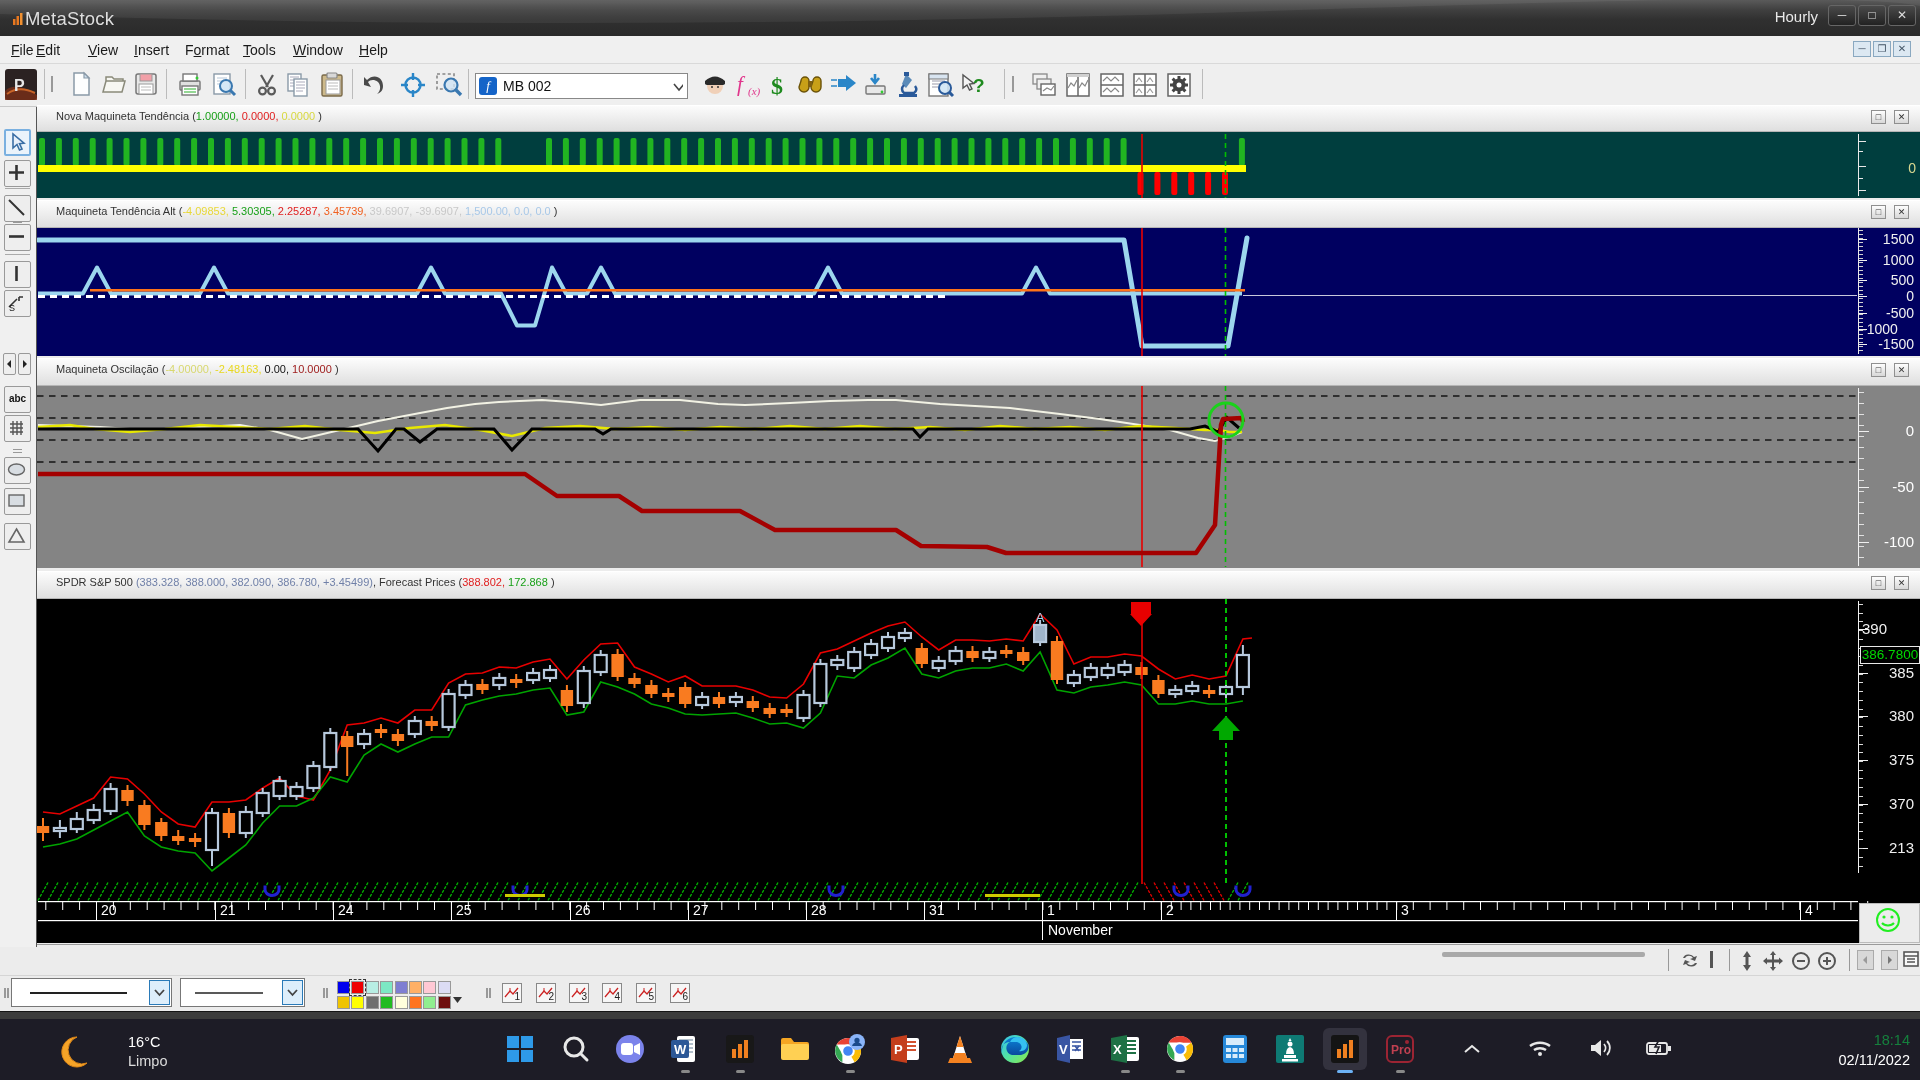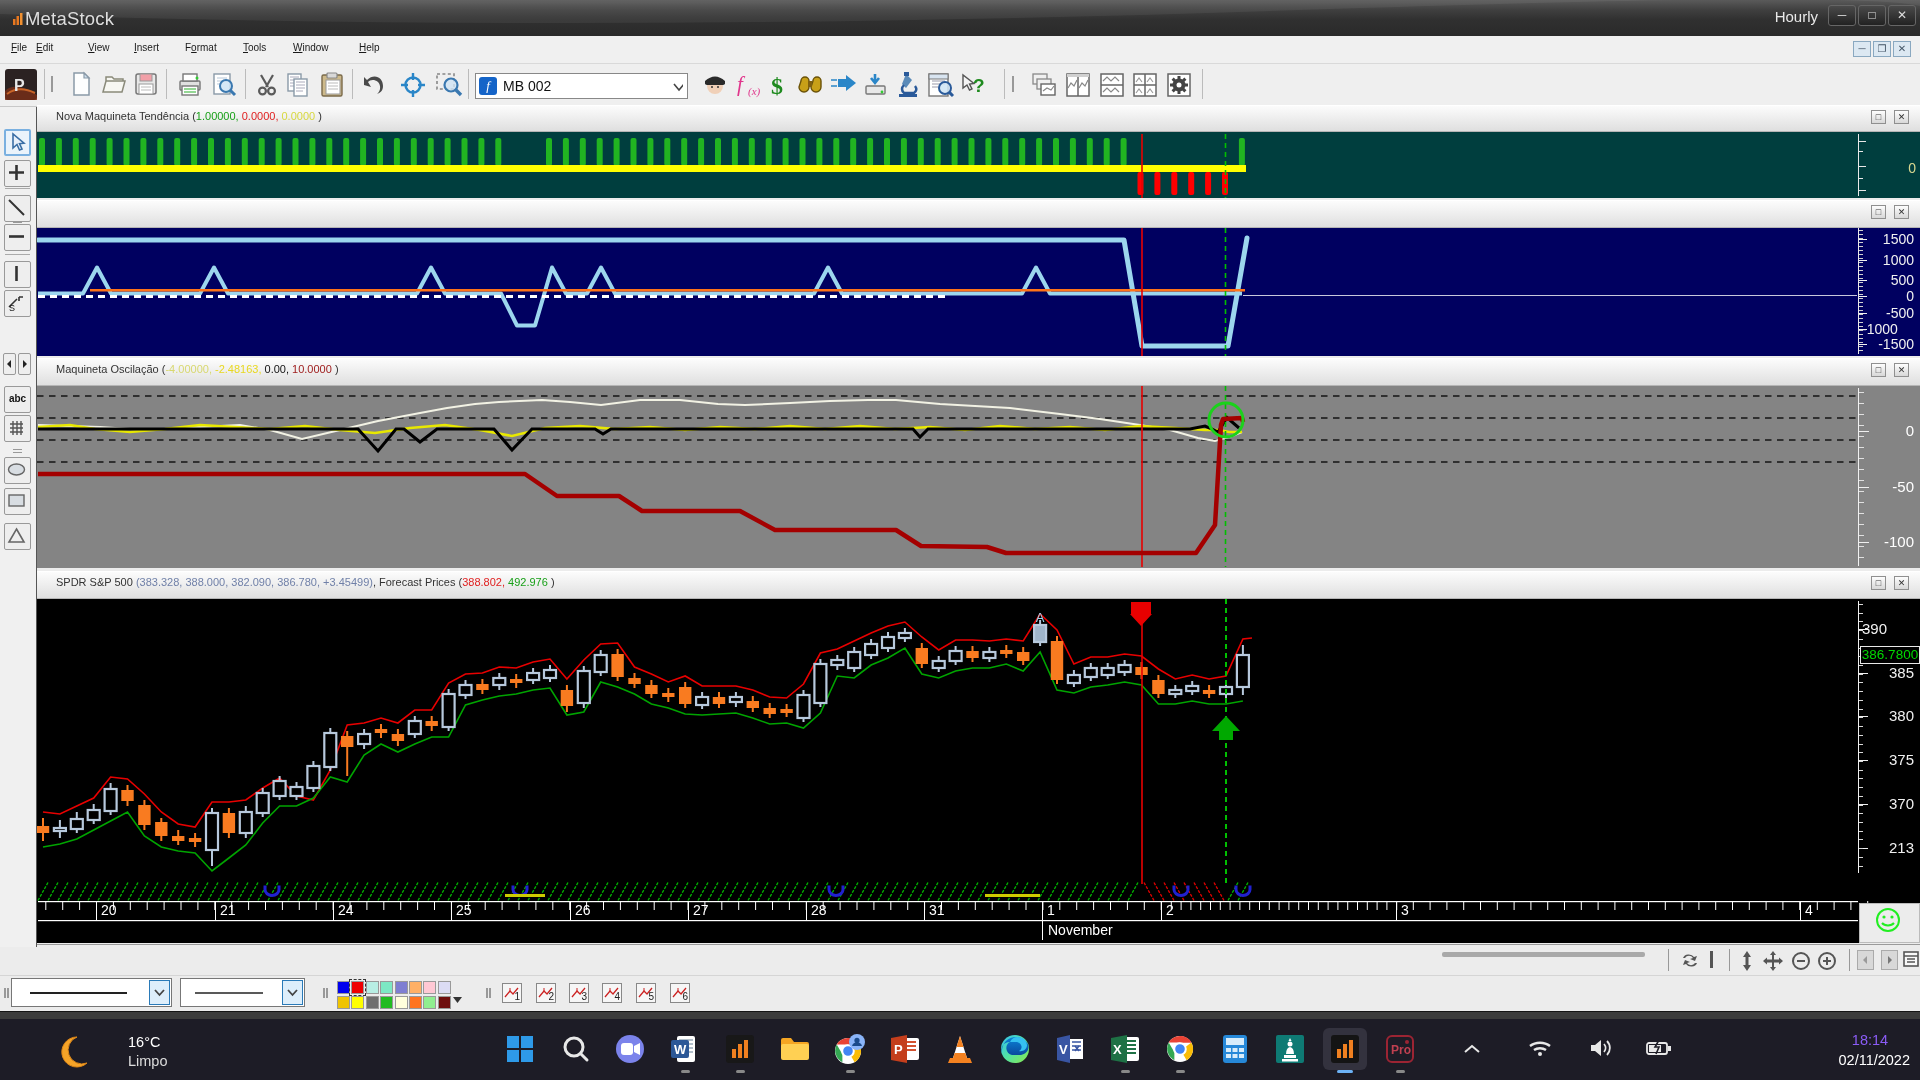--- a/index.html
+++ b/index.html
@@ -4,21 +4,21 @@
 html,body{width:1920px;height:1080px;overflow:hidden;font-family:"Liberation Sans",sans-serif;background:#ececec}
 .abs{position:absolute}
 #root{position:relative;width:1920px;height:1080px}
 
 #titlebar{left:0;top:0;width:1920px;height:36px;background:linear-gradient(#5a5a5a 0%,#3f3f3f 28%,#303030 55%,#2a2a2a 100%);}
 #titlebar .logo{position:absolute;left:13px;top:8px;color:#dedede;font-size:18.5px;letter-spacing:0.2px}
 #titlebar .ttext{position:absolute;left:130px;right:0;top:9px;text-align:center;color:#f0f0f0;font-size:15px}
 .winbtn{position:absolute;top:5px;width:28px;height:21px;background:linear-gradient(#4a4a4a,#222);border:1px solid #666;border-radius:3px;color:#ddd;text-align:center;line-height:19px;font-size:12px}
 
 #menubar{left:0;top:36px;width:1920px;height:28px;background:#f0f0f0;border-bottom:1px solid #d9d9d9}
-#menubar span{position:absolute;top:6px;color:#1a1a1a;font-size:10px}
+#menubar span{position:absolute;top:6px;color:#1a1a1a;font-size:14px}
 u{text-decoration:underline}
 
 #toolbar{left:0;top:64px;width:1920px;height:43px;background:#efefef;border-bottom:1px solid #c8c8c8}
 .tsep{position:absolute;top:6px;width:1px;height:30px;background:#bbb}
 .ticon{position:absolute;top:7px}
 #combo{position:absolute;left:475px;top:73px;width:213px;height:26px;background:#fff;border:1px solid #888}
 #combo .f{position:absolute;left:3px;top:3px;width:18px;height:18px;background:#1464c8;color:#fff;border-radius:3px;font-size:13px;font-style:italic;text-align:center;line-height:18px;font-family:"Liberation Serif"}
 #combo .t{position:absolute;left:27px;top:4px;font-size:14px;color:#111}
 #combo .chev{position:absolute;right:4px;top:8px;width:10px;height:10px;color:#444}
 
@@ -353,20 +353,21 @@
         <line x1="1188.5" y1="2" x2="1188.5" y2="66" stroke="#00c000" stroke-width="1.6" stroke-dasharray="5 4"></line>
       </svg></div>
     <div class="abs" style="left:1858px;top:134px;width:1px;height:62px;background:#e8e8e8"></div>
     <div class="abs" style="left:1859px;top:141px;width:7px;height:1px;background:#e8e8e8"></div>
     <div class="abs" style="left:1859px;top:151px;width:4px;height:1px;background:#e8e8e8"></div>
     <div class="abs" style="left:1859px;top:166px;width:7px;height:1px;background:#e8e8e8"></div>
     <div class="abs" style="left:1859px;top:178px;width:4px;height:1px;background:#e8e8e8"></div>
     <div class="abs" style="left:1859px;top:190px;width:7px;height:1px;background:#e8e8e8"></div>
     <div class="abs" style="left:1880px;top:160px;width:36px;text-align:right;color:#d8d890;font-size:14px">0</div>
     <div class="phead" style="top:200px;height:28px">
+      <div class="txt">Maquineta Tendência Alt (<span style="color:#e8d838">-4.09853,</span> <span style="color:#18a018">5.30305,</span> <span style="color:#e02020">2.25287,</span> <span style="color:#f06020">3.45739,</span> <span style="color:#c8c8c8">39.6907,</span> <span style="color:#c8c8c8">-39.6907,</span> <span style="color:#a8c8e8">1,500.00, 0.0, 0.0</span> )</div>
       <div class="pbtn" style="right:34px">□</div>
       <div class="pbtn" style="right:11px">✕</div>
     </div>
     <div class="chart" style="top:228px;height:128px;background:#000060"><svg width="1883" height="128">
         <rect x="1206" y="67" width="614" height="1" fill="#c8c8dc"></rect>
         <polyline points="1,12 1087,12 1105,118 1191,118 1210,10" fill="none" stroke="#9cd6ee" stroke-width="5" stroke-linejoin="round" stroke-linecap="round"></polyline>
         <path d="M 1 65.5 L 46 65.5 L 60 39.5 L 74 65.5 L 163 65.5 L 177 39.5 L 191 65.5 L 380 65.5 L 394 39.5 L 408 65.5 L 464 65.5 L 480 97.5 L 498 97.5 L 515 39.5 L 529 65.5 L 550 65.5 L 564 39.5 L 578 65.5 L 777 65.5 L 791 39.5 L 805 65.5 L 985 65.5 L 999 39.5 L 1013 65.5 L 1205 65.5" fill="none" stroke="#9cd6ee" stroke-width="4" stroke-linejoin="round"></path>
         <rect x="53" y="61" width="1155" height="2.5" fill="#ff7318"></rect>
         <line x1="1" y1="68.5" x2="910" y2="68.5" stroke="#ffffff" stroke-width="3" stroke-dasharray="7 5"></line>
         <line x1="1105" y1="0" x2="1105" y2="128" stroke="#e80000" stroke-width="1.6"></line>
@@ -453,21 +454,21 @@
     <div class="abs" style="left:1859px;top:469px;width:5px;height:1px;background:#e0e0e0"></div>
     <div class="abs" style="left:1859px;top:480px;width:5px;height:1px;background:#e0e0e0"></div>
     <div class="abs" style="left:1859px;top:491px;width:5px;height:1px;background:#e0e0e0"></div>
     <div class="abs" style="left:1859px;top:502px;width:5px;height:1px;background:#e0e0e0"></div>
     <div class="abs" style="left:1859px;top:513px;width:5px;height:1px;background:#e0e0e0"></div>
     <div class="abs" style="left:1859px;top:524px;width:5px;height:1px;background:#e0e0e0"></div>
     <div class="abs" style="left:1859px;top:535px;width:5px;height:1px;background:#e0e0e0"></div>
     <div class="abs" style="left:1859px;top:546px;width:5px;height:1px;background:#e0e0e0"></div>
     <div class="abs" style="left:1859px;top:557px;width:5px;height:1px;background:#e0e0e0"></div>
     <div class="phead" style="top:571px;height:28px">
-      <div class="txt">SPDR S&amp;P 500 <span style="color:#7080a8">(383.328, 388.000, 382.090, 386.780, +3.45499)</span>, Forecast Prices (<span style="color:#e02020">388.802,</span> <span style="color:#18a018">492.976</span> )</div>
+      <div class="txt">SPDR S&amp;P 500 <span style="color:#7080a8">(383.328, 388.000, 382.090, 386.780, +3.45499)</span>, Forecast Prices (<span style="color:#e02020">388.802,</span> <span style="color:#18a018">172.868</span> )</div>
       <div class="pbtn" style="right:34px">□</div>
       <div class="pbtn" style="right:11px">✕</div>
     </div>
     <div class="chart" style="top:599px;height:344px;background:#000"><svg width="1883" height="344">
         <path d="M 6.0,213.0 L 22.9,215.0 L 39.8,207.0 L 56.7,199.0 L 73.6,178.0 L 90.5,180.0 L 107.4,195.0 L 124.3,213.0 L 141.2,225.0 L 158.1,228.0 L 175.0,203.0 L 191.9,203.0 L 208.8,201.0 L 225.7,189.0 L 242.6,179.0 L 259.5,197.0 L 276.4,201.0 L 293.3,171.0 L 310.2,126.0 L 327.1,124.0 L 344.0,119.0 L 360.9,124.0 L 377.8,111.0 L 394.7,111.0 L 411.6,84.0 L 428.5,75.0 L 445.4,74.0 L 462.3,68.0 L 479.2,69.0 L 496.1,63.0 L 513.0,60.0 L 529.9,80.0 L 546.8,61.0 L 563.7,45.0 L 580.6,44.0 L 597.5,68.0 L 614.4,75.0 L 631.3,83.0 L 648.2,77.0 L 665.1,87.0 L 682.0,87.0 L 698.9,87.0 L 715.8,91.0 L 732.7,98.0 L 749.6,99.0 L 766.5,85.0 L 783.4,54.0 L 800.3,50.0 L 817.2,42.0 L 834.1,34.0 L 851.0,27.0 L 867.9,23.0 L 884.8,38.0 L 901.7,51.0 L 918.6,41.0 L 935.5,41.0 L 952.4,42.0 L 969.3,40.0 L 986.2,42.0 L 1003.1,15.0 L 1020.0,31.0 L 1036.9,65.0 L 1053.8,58.0 L 1070.7,58.0 L 1087.6,55.0 L 1104.5,57.0 L 1121.4,70.0 L 1138.3,80.0 L 1155.2,76.0 L 1172.1,80.0 L 1189.0,77.0 L 1205.9,40.0 L 1215.0,39.0" fill="none" stroke="#e80000" stroke-width="1.6"></path>
         <path d="M 6.0,248.0 L 22.9,245.0 L 39.8,240.0 L 56.7,231.0 L 73.6,222.0 L 90.5,213.0 L 107.4,237.0 L 124.3,248.0 L 141.2,252.0 L 158.1,254.0 L 175.0,272.0 L 191.9,259.0 L 208.8,246.0 L 225.7,224.0 L 242.6,207.0 L 259.5,207.0 L 276.4,199.0 L 293.3,178.0 L 310.2,183.0 L 327.1,156.0 L 344.0,145.0 L 360.9,153.0 L 377.8,145.0 L 394.7,138.0 L 411.6,138.0 L 428.5,106.0 L 445.4,101.0 L 462.3,97.0 L 479.2,95.0 L 496.1,91.0 L 513.0,89.0 L 529.9,116.0 L 546.8,113.0 L 563.7,83.0 L 580.6,88.0 L 597.5,95.0 L 614.4,105.0 L 631.3,109.0 L 648.2,115.0 L 665.1,116.0 L 682.0,115.0 L 698.9,114.0 L 715.8,119.0 L 732.7,125.0 L 749.6,124.0 L 766.5,129.0 L 783.4,114.0 L 800.3,77.0 L 817.2,79.0 L 834.1,66.0 L 851.0,59.0 L 867.9,49.0 L 884.8,75.0 L 901.7,79.0 L 918.6,72.0 L 935.5,69.0 L 952.4,69.0 L 969.3,65.0 L 986.2,72.0 L 1003.1,53.0 L 1020.0,91.0 L 1036.9,94.0 L 1053.8,88.0 L 1070.7,86.0 L 1087.6,83.0 L 1104.5,86.0 L 1121.4,105.0 L 1138.3,105.0 L 1155.2,102.0 L 1172.1,105.0 L 1189.0,105.0 L 1205.9,102.0" fill="none" stroke="#00a400" stroke-width="1.6"></path>
         <line x1="6.0" y1="219.0" x2="6.0" y2="242.0" stroke="#f97b20" stroke-width="2"></line>
         <rect x="-0.2" y="227.0" width="12.4" height="7.0" fill="#f97b20"></rect>
         <line x1="22.9" y1="221.0" x2="22.9" y2="239.0" stroke="#b7c9dd" stroke-width="2"></line>
         <rect x="16.9" y="229.0" width="12" height="3.0" fill="#000" stroke="#b7c9dd" stroke-width="2.2"></rect>
@@ -1190,14 +1191,14 @@
     <div class="abs" style="left:1588px;top:1038px"><svg width="26" height="20">
         <path d="M3 7 h4 l6 -5 v16 l-6 -5 h-4 z" fill="#e8e8e8"></path>
         <path d="M16 6 a6 6 0 0 1 0 8 M19 3 a10 10 0 0 1 0 14" fill="none" stroke="#e8e8e8" stroke-width="1.8"></path>
       </svg></div>
     <div class="abs" style="left:1645px;top:1038px"><svg width="30" height="20">
         <rect x="2" y="5" width="20" height="11" rx="2" fill="none" stroke="#e8e8e8" stroke-width="1.8"></rect>
         <rect x="23" y="8" width="3" height="5" fill="#e8e8e8"></rect>
         <rect x="4" y="7" width="12" height="7" fill="#e8e8e8"></rect>
         <path d="M14 2 l-4 7 h4 l-3 7" stroke="#1d1c26" stroke-width="1.6" fill="none"></path>
       </svg></div>
-    <div class="abs" style="left:1830px;top:1032px;width:80px;text-align:center;color:#8b5cf6;font-size:14.5px">18:14</div>
+    <div class="abs" style="left:1830px;top:1032px;width:80px;text-align:right;color:#15803d;font-size:14.5px">18:14</div>
     <div class="abs" style="left:1800px;top:1052px;width:110px;text-align:right;color:#fff;font-size:14.5px">02/11/2022</div>
 </div>
 </body></html>

